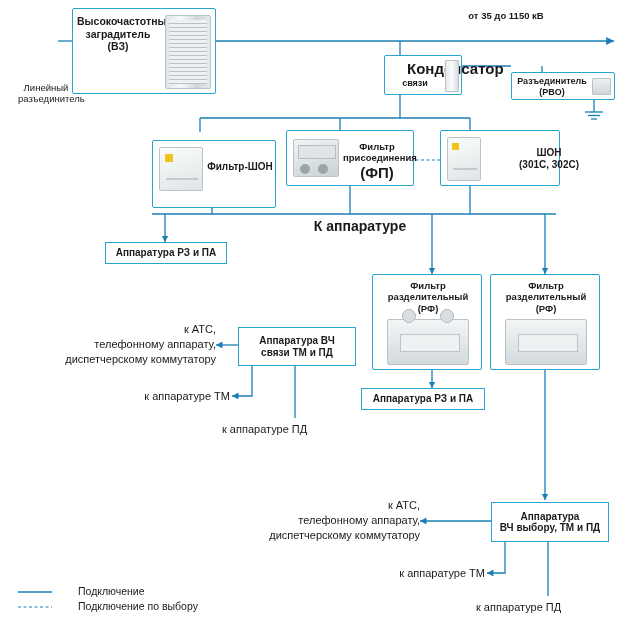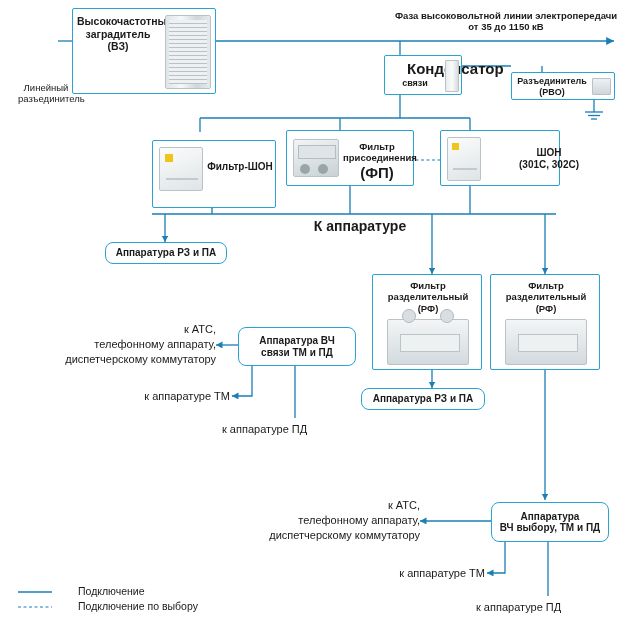--- a/index.html
+++ b/index.html
@@ -16,21 +16,21 @@
   .box{
     box-sizing:border-box;
     border:1px solid #29a3cf;
     background:#ffffff;
     border-radius:2px;
   }
   .lbl{
     box-sizing:border-box;
     border:1px solid #29a3cf;
     background:#ffffff;
-    border-radius:8px;
+    border-radius:0;
     font-weight:bold;
     font-size:10px;
     text-align:center;
     display:flex;
     align-items:center;
     justify-content:center;
     line-height:1.15;
     padding:8px 4px;
   }
   .plain{
@@ -129,21 +129,20 @@
 
     <g stroke="#1a7fb5" stroke-width="1.4">
       <line x1="18" y1="592" x2="52" y2="592"></line>
     </g>
     <g stroke="#1a7fb5" stroke-width="1.2" stroke-dasharray="3,2.5">
       <line x1="18" y1="607" x2="52" y2="607"></line>
     </g>
   </svg>
 
   <div class="abs" style="left:386px;top:10px;width:240px;text-align:center;">
-    <div class="cap" style="font-weight:bold;">Фаза высоковольтной линии электропередачи</div>
     <div class="cap" style="font-weight:bold;">от 35 до 1150 кВ</div>
   </div>
 
   <div class="abs" style="left:18px;top:38px;width:56px;text-align:center;margin-top:44px;">
     <div class="cap">Линейный</div>
     <div class="cap">разъединитель</div>
   </div>
 
   <div class="abs box" style="left:72px;top:8px;width:144px;height:86px;">
     <div class="abs" style="left:4px;top:6px;width:82px;">

